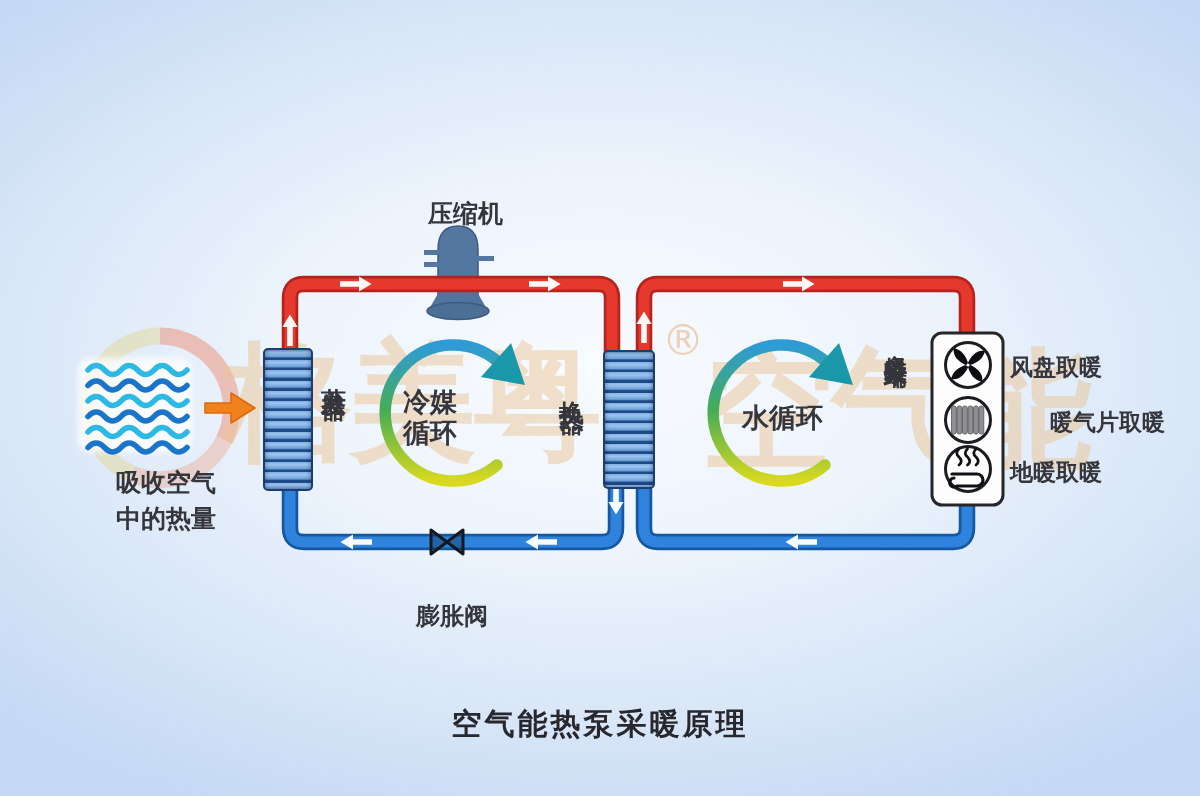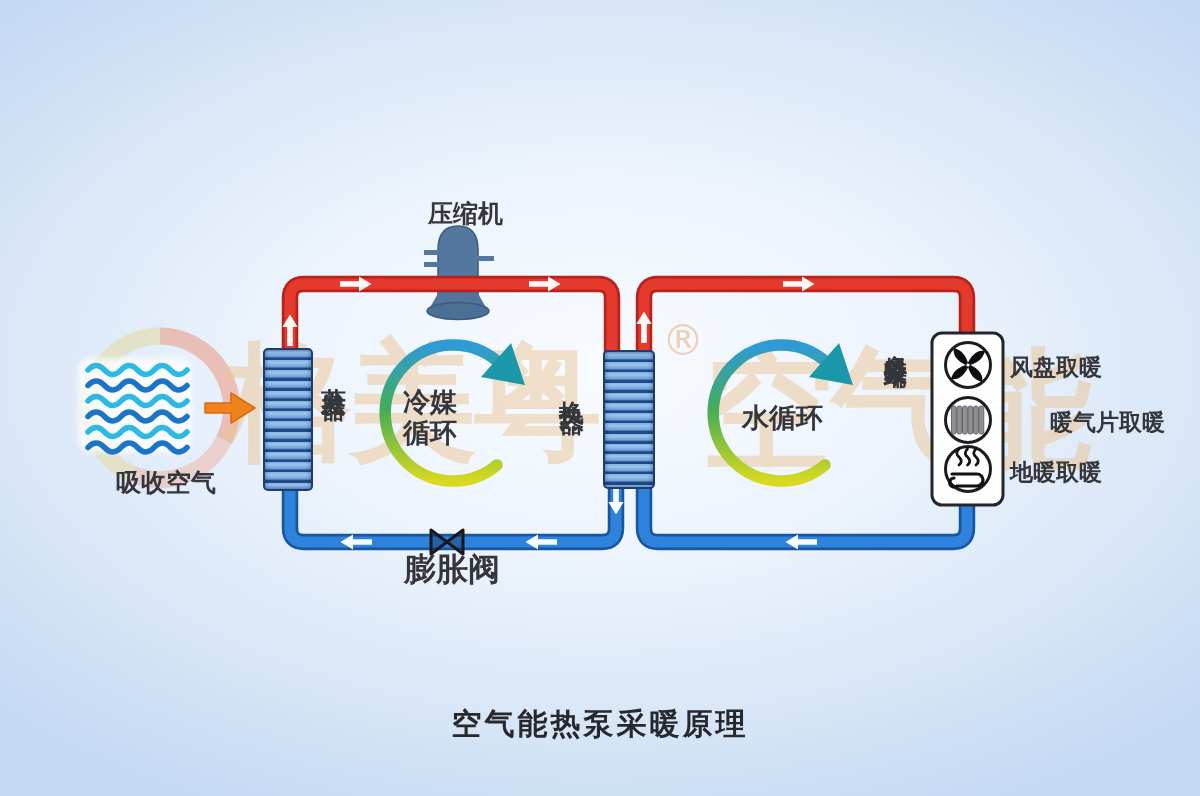--- a/index.html
+++ b/index.html
@@ -29,21 +29,21 @@
   .coil-hx{left:603px;top:350px;width:48px;height:135px;}
   
   .lbl{color:#35353c;font-weight:700;}
   .lbl-compressor{left:418px;top:197px;width:95px;text-align:center;font-size:25px;}
   .lbl-vert{writing-mode:vertical-rl;text-orientation:upright;letter-spacing:5px;font-size:25px;}
   .lbl-evaporator{left:317px;top:367px;}
   .lbl-hx{left:555px;top:381px;}
   .lbl-terminals{left:881px;top:336px;font-size:23px;letter-spacing:2px;}
   .lbl-refrigerant{left:403px;top:386px;width:104px;font-size:27px;line-height:1.15;}
   .lbl-water{left:720px;top:400px;width:125px;text-align:center;font-size:27px;}
-  .lbl-valve{left:404px;top:548px;width:96px;text-align:center;font-size:32px;}
+  .lbl-valve{left:404px;top:600px;width:96px;text-align:center;font-size:24px;}
   .lbl-air{left:68px;top:465px;width:148px;text-align:right;font-size:25px;line-height:1.42;}
   .lbl-terminal-row{left:1010px;font-size:23px;white-space:nowrap;}
   .row-0{top:352px;}.row-1{top:407px;padding-left:40px;}.row-2{top:457px;}
   .page-title{left:0;right:0;top:660px;text-align:center;font-size:30px;
       letter-spacing:3px;color:#27272e;font-weight:600;margin-top:44px;}
 </style>
 </head>
 <body>
 
 <div class="stage">
@@ -179,20 +179,21 @@
 
   <div class="abs lbl lbl-refrigerant">
     <div>冷媒</div>
     <div>循环</div>
   </div>
   <div class="abs lbl lbl-water">水循环</div>
   <div class="abs lbl lbl-valve">膨胀阀</div>
 
   <div class="abs lbl lbl-air">
     <div>吸收空气</div>
+    <div>中的热量</div>
   </div>
 
   <div class="abs lbl lbl-terminal-row row-0">风盘取暖</div>
   <div class="abs lbl lbl-terminal-row row-1">暖气片取暖</div>
   <div class="abs lbl lbl-terminal-row row-2">地暖取暖</div>
 
   <div class="abs page-title">空气能热泵采暖原理</div>
 </div>
 
 </body></html>

